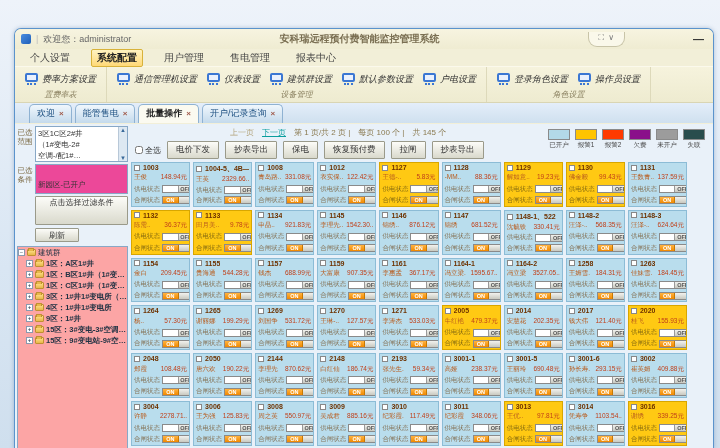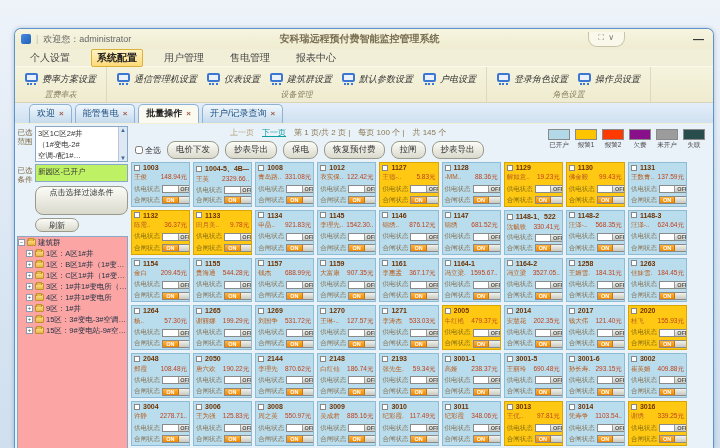--- a/index.html
+++ b/index.html
@@ -58,30 +58,30 @@
   
   .sidebar { width:114px; flex:0 0 auto; padding:2px 1px 0 2px; display:flex; flex-direction:column; }
   .filter { display:grid; grid-template-columns:16px 1fr; gap:2px; }
   .vlabel { font-size:7.5px; line-height:9px; color:#7c6b45; word-break:break-all;
     text-align:center; padding-top:2px; }
   .listbox { height:36px; background:#fff; border:1px solid #88a8c6; display:flex; }
   .lb-lines { flex:1; font-size:7.5px; line-height:11px; color:#333; padding:1px 2px; overflow:hidden; }
   .lb-scroll { width:9px; border-left:1px solid #b8c8d8; background:#dde8f2;
     display:flex; flex-direction:column; justify-content:space-between; align-items:center;
     font-size:6px; color:#3a6a9a; }
-  .condbox { height:18px; background:#bef264; border:1px solid #88a8c6; font-size:7.5px;
-    line-height:12px; padding:1px 2px; color:#333; overflow:hidden; white-space:nowrap; }
+  .condbox { height:30px; background:#ec4899; border:1px solid #88a8c6; font-size:7.5px;
+    line-height:12px; padding:14px 2px; color:#333; overflow:hidden; white-space:nowrap; }
   .btn { background:linear-gradient(180deg,#fcfcf8,#d9d9cc); border:1px solid #9a9a8a;
-    border-radius:8px; font-size:8px; color:#333; text-align:center; cursor:default; }
+    border-radius:1px; font-size:8px; color:#333; text-align:center; cursor:default; }
   .filterbtn { grid-column:2; height:29px; line-height:12px; }
   .refreshbtn { grid-column:2; width:44px; height:14px; line-height:13px; margin-top:1px; }
   .tree { margin-top:4px; flex:1; background:#fca5a5; border:1px solid #88a8c6;
     font-size:7.5px; color:#234; padding:0; overflow:hidden; }
   .tnode, .titem { display:flex; align-items:center; gap:2px; line-height:11px; white-space:nowrap; overflow:hidden; }
-  .titem { padding-left:8px; }
+  .titem { padding-left:8px;font-weight:bold; }
   .exp { width:7px; height:7px; border:1px solid #8a9ab0; background:#fff; font-size:6px;
     line-height:5px; text-align:center; color:#456; flex:0 0 auto; }
   .folder { width:9px; height:7px; background:linear-gradient(180deg,#ffe08a,#e8b84a);
     border:1px solid #c09030; border-radius:1px; position:relative; flex:0 0 auto; }
   .folder::before { content:""; position:absolute; top:-2px; left:0; width:4px; height:2px;
     background:#e8b84a; border:1px solid #c09030; border-bottom:none; border-radius:1px 1px 0 0; }
 
   
   .content { flex:1; position:relative; }
   .pager { position:absolute; left:101px; top:3px; font-size:8px; color:#8a7a50;

